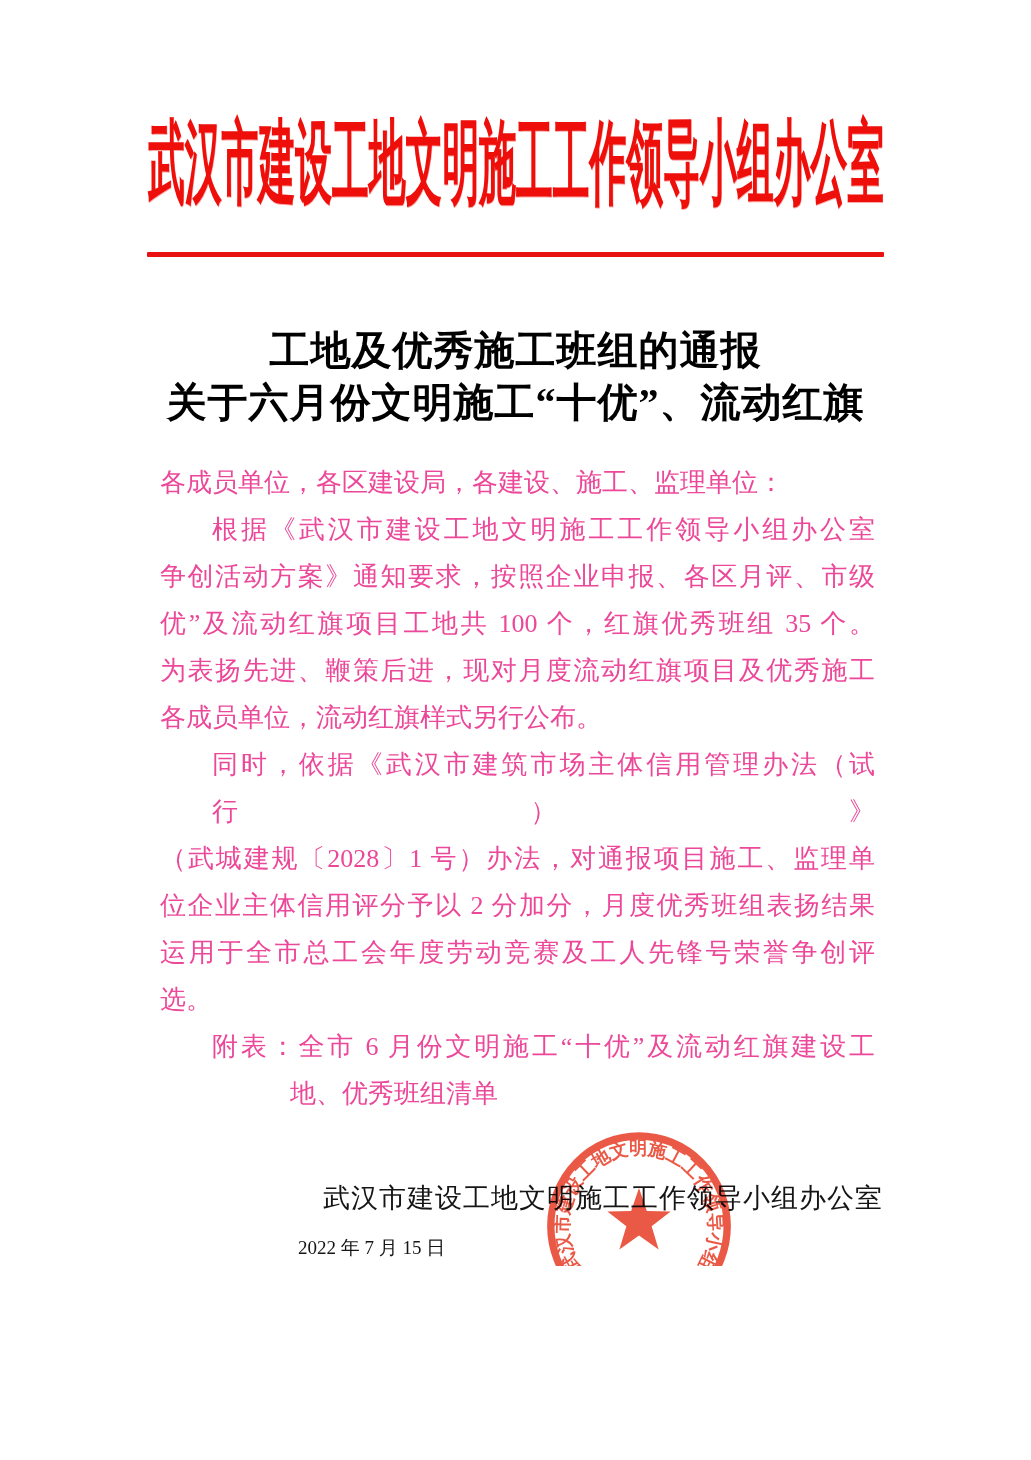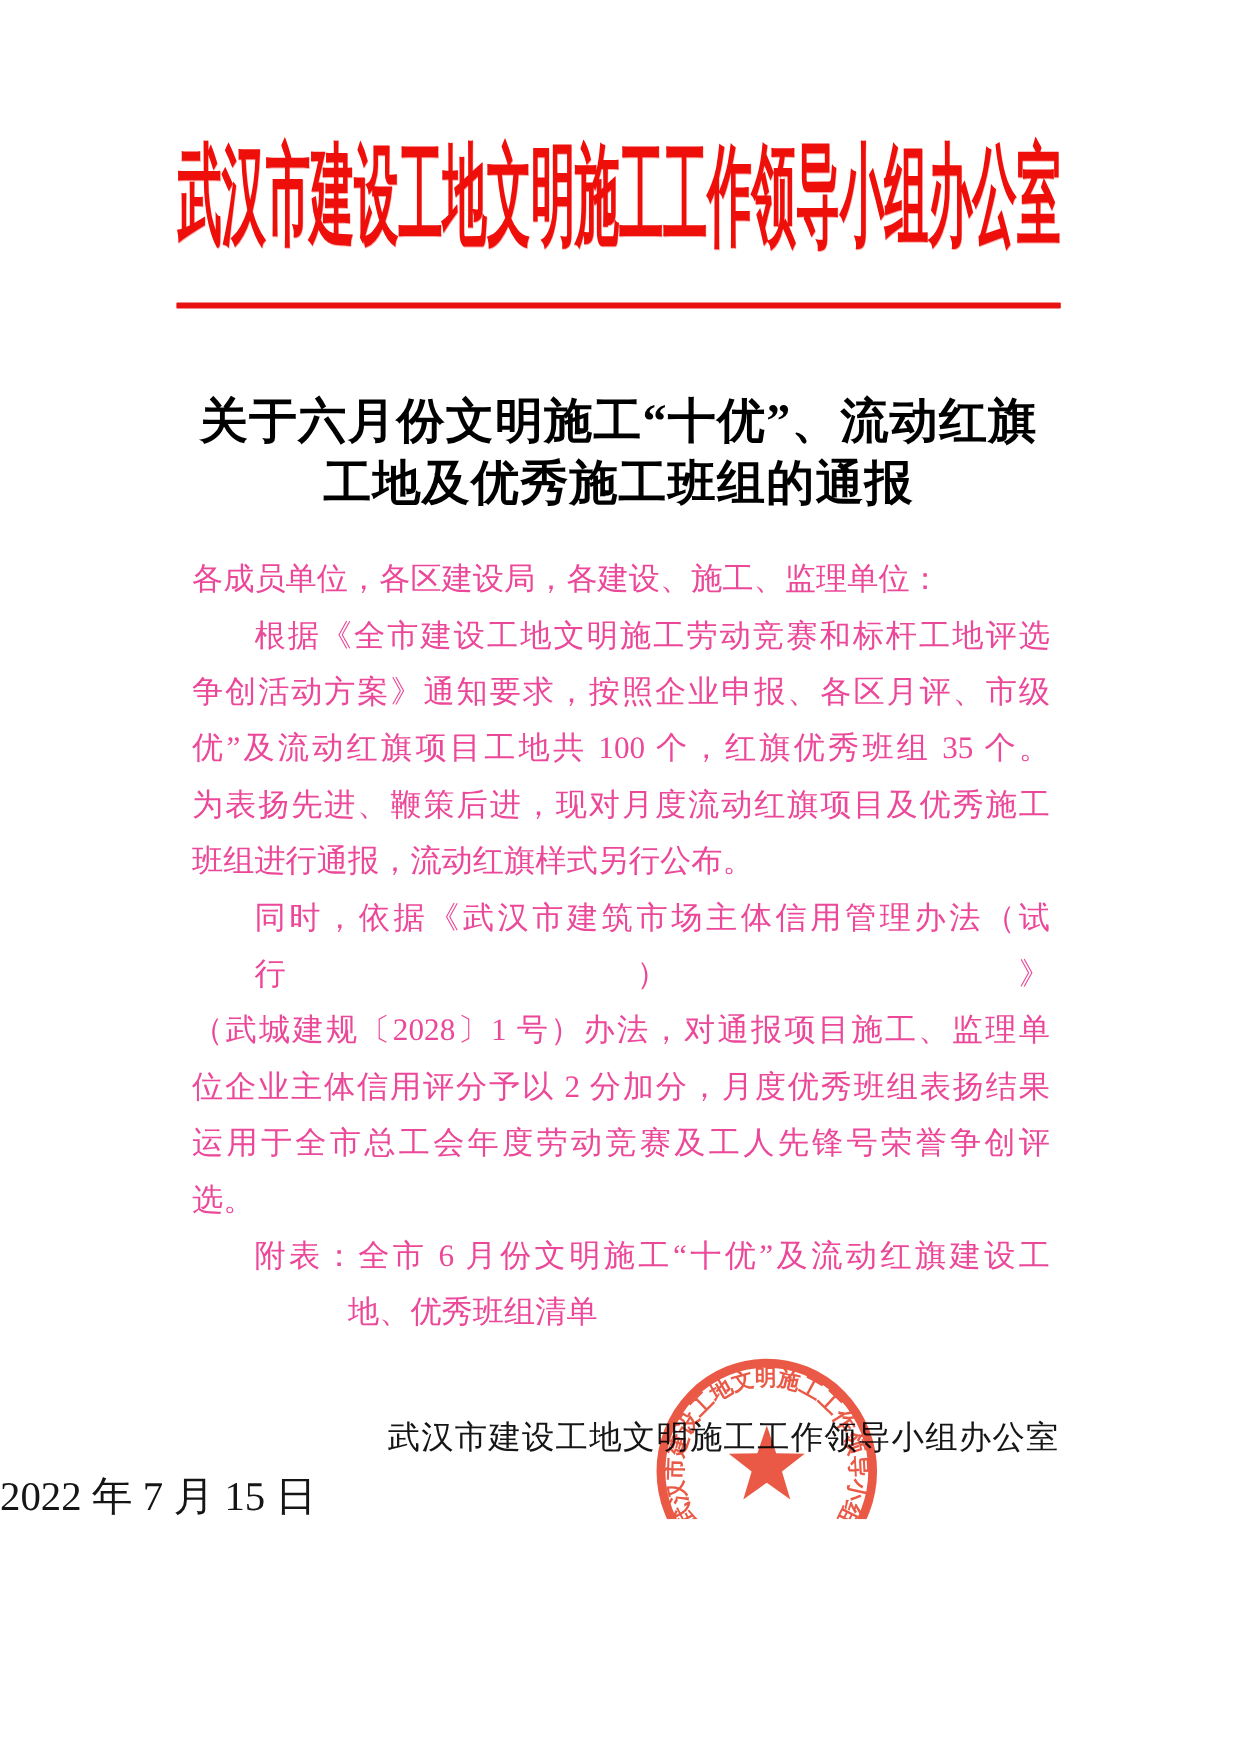--- a/index.html
+++ b/index.html
@@ -65,23 +65,23 @@
   .sig-org{
     margin-top:64px;
     text-align:right;
     padding-right:148px;
     font-size:27px;
     line-height:34px;
     letter-spacing:1px;
   }
   .sig-date{
     margin-top:16px;
-    text-align:left;
+    text-align:center;
     padding-right:288px;
-    font-size:34px;
+    font-size:19px;
     line-height:34px;
   }
   
   .seal{
     position:absolute;
     left:541px;top:1126px;
     width:196px;height:200px;
     opacity:.88;
     mix-blend-mode:multiply;
     pointer-events:none;
@@ -100,31 +100,31 @@
 <body>
 
 <div class="page">
 
   <div class="header-wrap">
     <div class="header-org">武汉市建设工地文明施工工作领导小组办公室</div>
   </div>
   <div class="header-rule"></div>
 
   <div class="doc-title">
+    <div>工地及优秀施工班组的通报</div>
     <div>关于六月份文明施工“十优”、流动红旗</div>
-    <div>工地及优秀施工班组的通报</div>
   </div>
 
   <div class="body-block">
     <div class="ln">各成员单位，各区建设局，各建设、施工、监理单位：</div>
-    <div class="ln ind2 j">根据《全市建设工地文明施工劳动竞赛和标杆工地评选</div>
+    <div class="ln ind2 j">根据《武汉市建设工地文明施工工作领导小组办公室</div>
     <div class="ln j">争创活动方案》通知要求，按照企业申报、各区月评、市级</div>
     <div class="ln j">优”及流动红旗项目工地共 100 个，红旗优秀班组 35 个。</div>
     <div class="ln j">为表扬先进、鞭策后进，现对月度流动红旗项目及优秀施工</div>
-    <div class="ln">班组进行通报，流动红旗样式另行公布。</div>
+    <div class="ln">各成员单位，流动红旗样式另行公布。</div>
     <div class="ln ind2 j">同时，依据《武汉市建筑市场主体信用管理办法（试行）》</div>
     <div class="ln j">（武城建规〔2028〕1 号）办法，对通报项目施工、监理单</div>
     <div class="ln j">位企业主体信用评分予以 2 分加分，月度优秀班组表扬结果</div>
     <div class="ln j">运用于全市总工会年度劳动竞赛及工人先锋号荣誉争创评</div>
     <div class="ln">选。</div>
     <div class="ln ind2 j">附表：全市 6 月份文明施工“十优”及流动红旗建设工</div>
     <div class="ln ind5">地、优秀班组清单</div>
   </div>
 
   <div class="sig-org">武汉市建设工地文明施工工作领导小组办公室</div>

